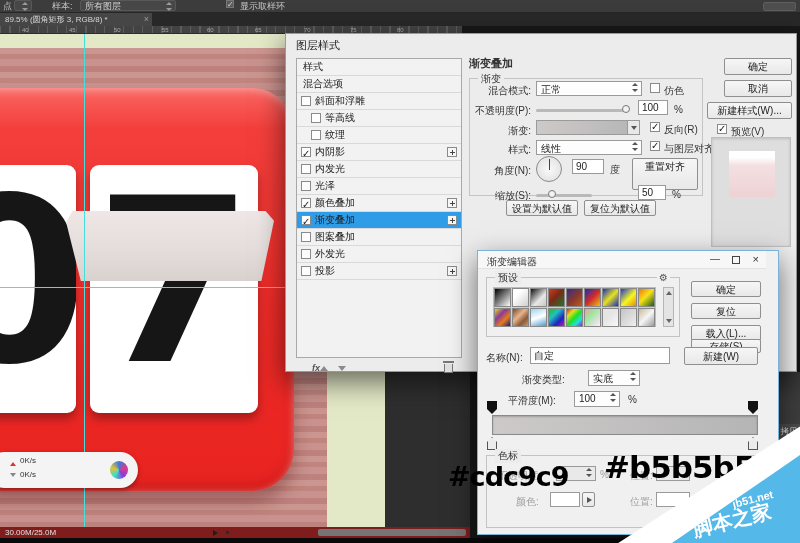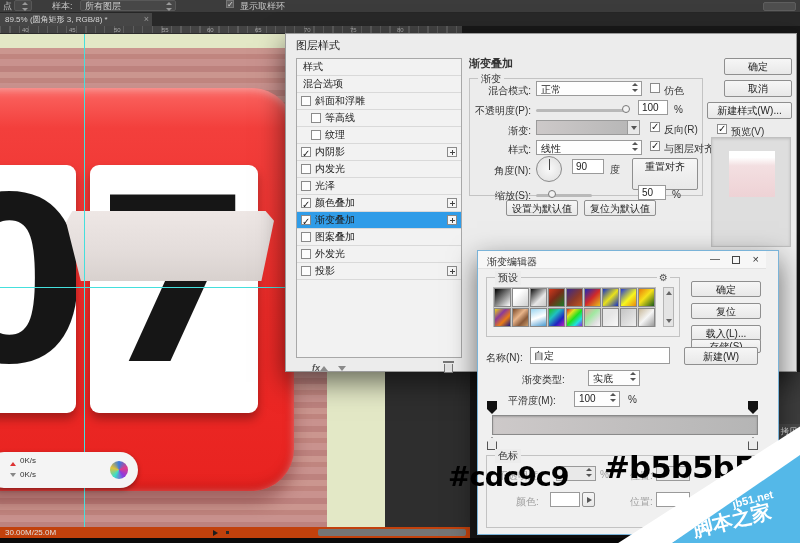--- a/index.html
+++ b/index.html
@@ -44,21 +44,21 @@
   .guide-h { left:0; top:253px; width:385px; height:1px; background:var(--guide,#45e0dd); }
   #speed-widget { left:-14px; top:418px; width:152px; height:36px; background:#f4f4f4; border-radius:18px;
     box-shadow:0 2px 5px rgba(0,0,0,.35); font-size:8px; color:#333; }
   #speed-widget .sw-row { position:absolute; left:34px; width:60px; line-height:10px; }
   .sw-arrow-up { position:absolute; left:24px; width:0; height:0; border:3px solid transparent; border-bottom:4px solid #d33; }
   .sw-arrow-dn { position:absolute; left:24px; width:0; height:0; border:3px solid transparent; border-top:4px solid #888; }
   #sw-logo { position:absolute; right:10px; top:9px; width:18px; height:18px; border-radius:50%;
     background:conic-gradient(#3a7ae0,#e03a8a,#8a3ae0,#3ae0c8,#e0c23a,#3a7ae0); }
 
   
-  #status-bar { left:0; top:527px; width:470px; height:15px; background:#c2410c; color:#e0e0e0; font-size:8px; line-height:11px; z-index:2; }
+  #status-bar { left:0; top:527px; width:470px; height:15px; background:#7f1d1d; color:#e0e0e0; font-size:8px; line-height:11px; z-index:2; }
   #status-size { position:absolute; left:5px; }
   #status-play { position:absolute; left:213px; top:3px; width:0; height:0; border:3px solid transparent; border-left:5px solid #1d1d1d; }
   #status-dot { position:absolute; left:226px; top:4px; width:3px; height:3px; background:#2a2a2a; }
   #status-thumb { position:absolute; left:318px; top:2px; width:148px; height:7px; background:#757575; border-radius:2px; }
   #bottom-strip { left:0; top:538px; width:800px; height:5px; background:#0a0a0a; z-index:2; }
 
   
   #layers-frag { left:752px; top:372px; width:48px; height:86px; background:#3e3e3e; z-index:3; overflow:hidden; font-size:8.5px; color:#c9c9c9; }
   #layers-frag .lf-row { position:absolute; left:2px; white-space:nowrap; }
   #layers-frag .lf-layer { position:absolute; left:0; top:52px; width:48px; height:15px; background:#4a4a4a; color:#ddd; line-height:15px; padding-left:2px; white-space:nowrap; }

